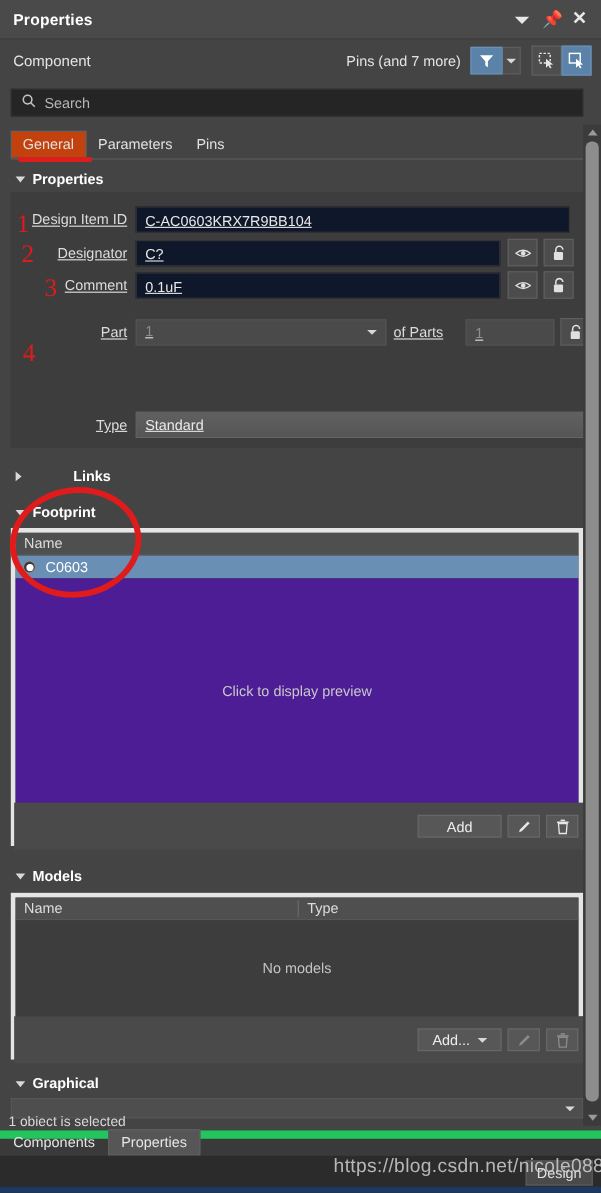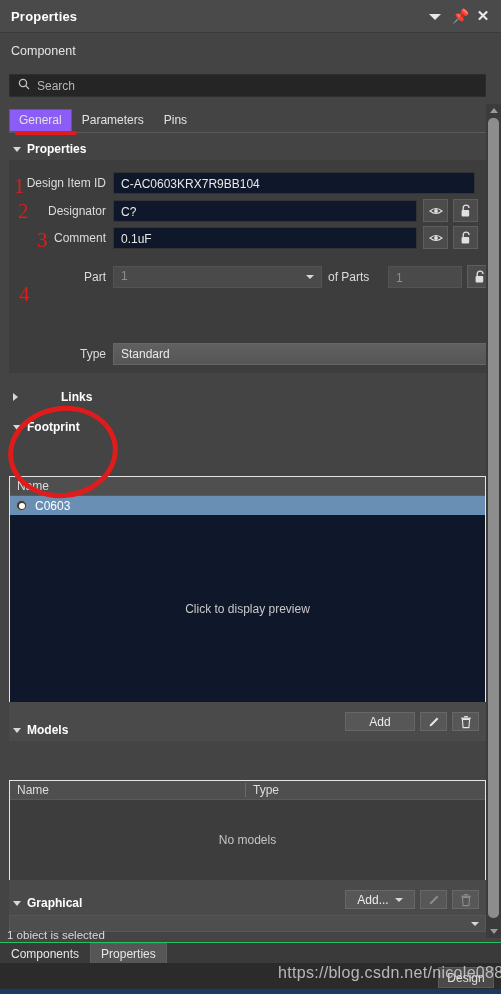--- a/index.html
+++ b/index.html
@@ -79,21 +79,21 @@
   
   .tabs {
     position: absolute; left: 9px; top: 112px; width: 477px; height: 21px;
     display: flex; align-items: flex-end;
     border-bottom: 1px solid #5a5a5a;
   }
   .tab {
     padding: 3px 9px 4px 9px; font-size: 12px; color: #e2e2e2; cursor: pointer;
     background: transparent; border: 1px solid transparent;
   }
-  .tab.active { background: #8b5cf6; border: 1px solid #616161; border-bottom-color: #565656; }
+  .tab.active { background: #c2410c; border: 1px solid #616161; border-bottom-color: #565656; }
   .tab-underline {
     position: absolute; left: 15px; top: 131px; width: 62px; height: 4px;
     background: #e01b1b; border-radius: 2px;
   }
 
   
   .sec-head {
     position: absolute; display: flex; align-items: center;
     font-size: 12px; font-weight: bold; color: #ffffff;
   }
@@ -106,21 +106,21 @@
     width: 0; height: 0; margin-right: 6px;
     border-top: 4px solid transparent; border-bottom: 4px solid transparent;
     border-left: 5px solid #d8d8d8;
   }
 
   
   .props-box {
     position: absolute; left: 9px; top: 160px; width: 477px; height: 213px;
     background: #3d3d3d; border: 1px solid #3d3d3d;
   }
-  .frow { position: absolute; display: flex; align-items: center; }
+  .frow { position: absolute; display: flex; align-items: center; text-decoration: underline; }
   .flabel {
     font-size: 12px; color: #dcdcdc; text-align: right;
   }
   .finput {
     background: #0f172a; border: 1px solid #343434; color: #e8e8e8;
     font-size: 12px; font-family: "Liberation Sans", sans-serif;
     padding: 0 7px; height: 22px; line-height: 22px;
     outline: none; white-space: nowrap; overflow: hidden;
   }
   .finput.disabled { background: #4a4a4a; border-color: #535353; color: #8e8e8e; }
@@ -136,40 +136,40 @@
     display: flex; align-items: center; justify-content: center; cursor: pointer;
   }
   .ftextarea {
     background: #2b2b2b; border: 1px solid #343434; color: #e8e8e8;
     font-size: 12px; padding: 5px 7px; resize: none; outline: none;
     font-family: "Liberation Sans", sans-serif; overflow: hidden;
   }
 
   
   .list-box {
-    position: absolute; background: #2e2e2e; border: 1px solid #e5e5e5; margin-top: 36px;
+    position: absolute; background: #2e2e2e; border: 4px solid #e5e5e5;
   }
   .list-head {
     height: 19px; background: #4f4f4f; display: flex; align-items: center;
     font-size: 12px; color: #dddddd; border-bottom: 1px solid #5a5a5a;
   }
   .list-head .col { padding-left: 7px; }
   .list-head .col.sep { border-left: 1px solid #6a6a6a; }
   .list-row {
     height: 19px; display: flex; align-items: center; font-size: 12px;
     color: #ffffff; background: #6a8fb5; cursor: pointer;
   }
   .radio-on {
     width: 11px; height: 11px; border-radius: 50%; background: #3a3a3a;
     border: 1px solid #8c8c8c; margin-left: 6px; margin-right: 8px;
     display: flex; align-items: center; justify-content: center;
   }
   .radio-on i { width: 6px; height: 6px; border-radius: 50%; background: #ffffff; display:block; }
   .preview-area {
-    background: #0f172a; display: flex; align-items: center; justify-content: center;
+    background: #4c1d95; display: flex; align-items: center; justify-content: center;
     font-size: 12px; color: #c8c8c8;
   }
   .btnbar {
     position: absolute; background: #4a4a4a; border: 1px solid #4a4a4a;
     display: flex; align-items: center; justify-content: flex-end;
     padding-right: 6px; gap: 5px;
   }
   .gbtn {
     height: 19px; min-width: 70px; background: #575757; border: 1px solid #676767;
     color: #ededed; font-size: 12px; display: flex; align-items: center;
@@ -188,22 +188,22 @@
     background: #4e4e4e; border: 1px solid #575757;
     display: flex; align-items: center; padding: 0 6px;
   }
 
   
   .status-txt {
     position: absolute; left: 7px; top: 929px; font-size: 11.5px; color: #d9d9d9;
   }
   .bottom-tabs {
     position: absolute; left: 0; top: 942px; width: 501px; height: 21px;
-    background: #3a3a3a; display: flex; align-items: flex-start;
-    border-top: 1px solid #22c55e;
+    background: #3a3a3a; display: flex; align-items: flex-end;
+    border-top: 7px solid #22c55e;
   }
   .btab {
     padding: 3px 10px; font-size: 12px; color: #e6e6e6; cursor: pointer;
     border: 1px solid transparent;
   }
   .btab.active { background: #565656; border-color: #5f5f5f; }
   .taskbar {
     position: absolute; left: 0; top: 963px; width: 501px; height: 31px;
     background: #2b2b2b;
   }
@@ -261,20 +261,44 @@
     <div class="title">Properties</div>
     <div class="tb-icons">
       <div class="tb-ic ic-caret"></div>
       <div class="tb-ic ic-pin">📌</div>
       <div class="tb-ic ic-close">✕</div>
     </div>
   </div>
 
   <div class="comp-row">
     <div class="comp-label">Component</div>
+    <div class="comp-right">
+      <div class="pins-txt">Pins (and 7 more)</div>
+      <div class="btn-filter">
+        <svg width="13" height="13" viewBox="0 0 13 13" aria-hidden="true">
+          <polygon points="1,2 12,2 7.6,7 7.6,12 5.4,10.6 5.4,7" fill="#ffffff"></polygon>
+        </svg>
+      </div>
+      <div class="btn-filter-arrow">
+        <span class="caret-dn"></span>
+      </div>
+      <div class="gap8"></div>
+      <div class="btn-sel">
+        <svg width="15" height="15" viewBox="0 0 15 15" aria-hidden="true">
+          <rect x="1.5" y="1.5" width="9" height="8" fill="none" stroke="#e6e6e6" stroke-width="1.2" stroke-dasharray="2 1.4"></rect>
+          <path d="M7 6 L7 13.5 L9 11.5 L10.4 14 L11.6 13.3 L10.2 11 L13 10.8 Z" fill="#e6e6e6"></path>
+        </svg>
+      </div>
+      <div class="btn-sel active">
+        <svg width="15" height="15" viewBox="0 0 15 15" aria-hidden="true">
+          <rect x="1.5" y="1.5" width="9" height="8" fill="none" stroke="#ffffff" stroke-width="1.2"></rect>
+          <path d="M7 6 L7 13.5 L9 11.5 L10.4 14 L11.6 13.3 L10.2 11 L13 10.8 Z" fill="#ffffff"></path>
+        </svg>
+      </div>
+    </div>
   </div>
 
   <div class="searchbar">
     <span class="search-ic">
       <svg width="12" height="12" viewBox="0 0 12 12" aria-hidden="true">
         <circle cx="5" cy="5" r="3.6" fill="none" stroke="#c3c3c3" stroke-width="1.3"></circle>
         <line x1="7.6" y1="7.6" x2="11" y2="11" stroke="#c3c3c3" stroke-width="1.3"></line>
       </svg>
     </span>
     <span class="search-ph">Search</span>

